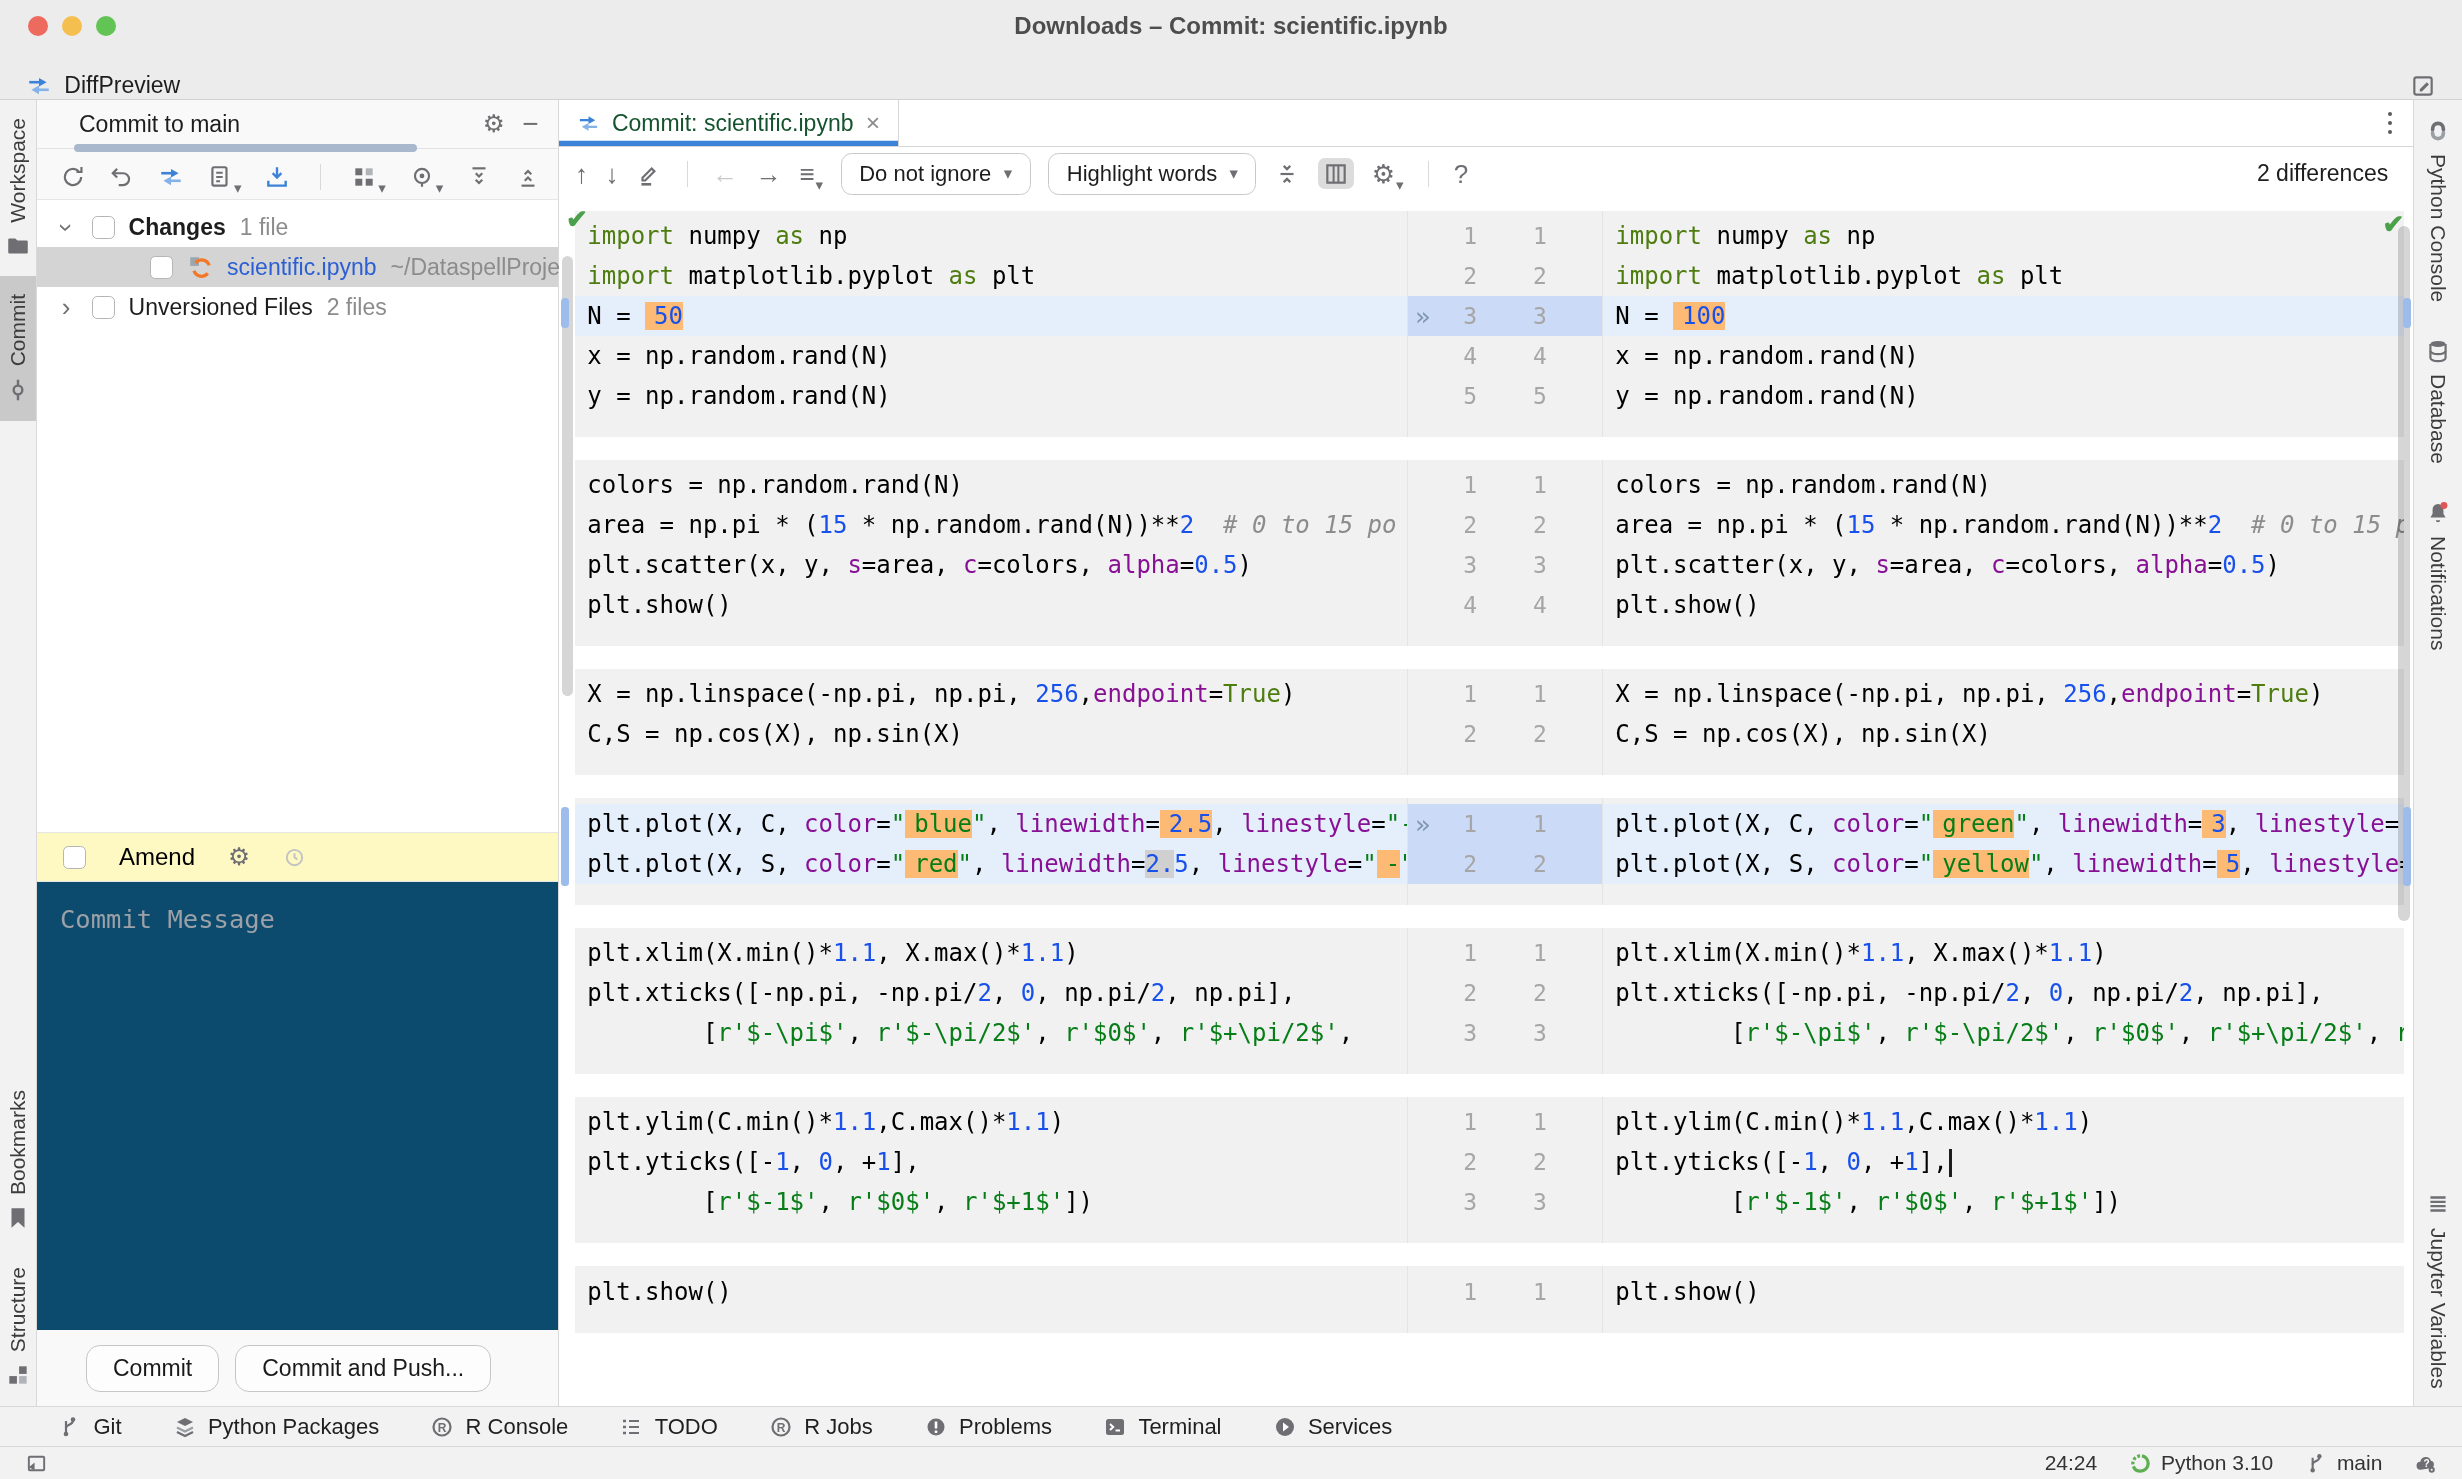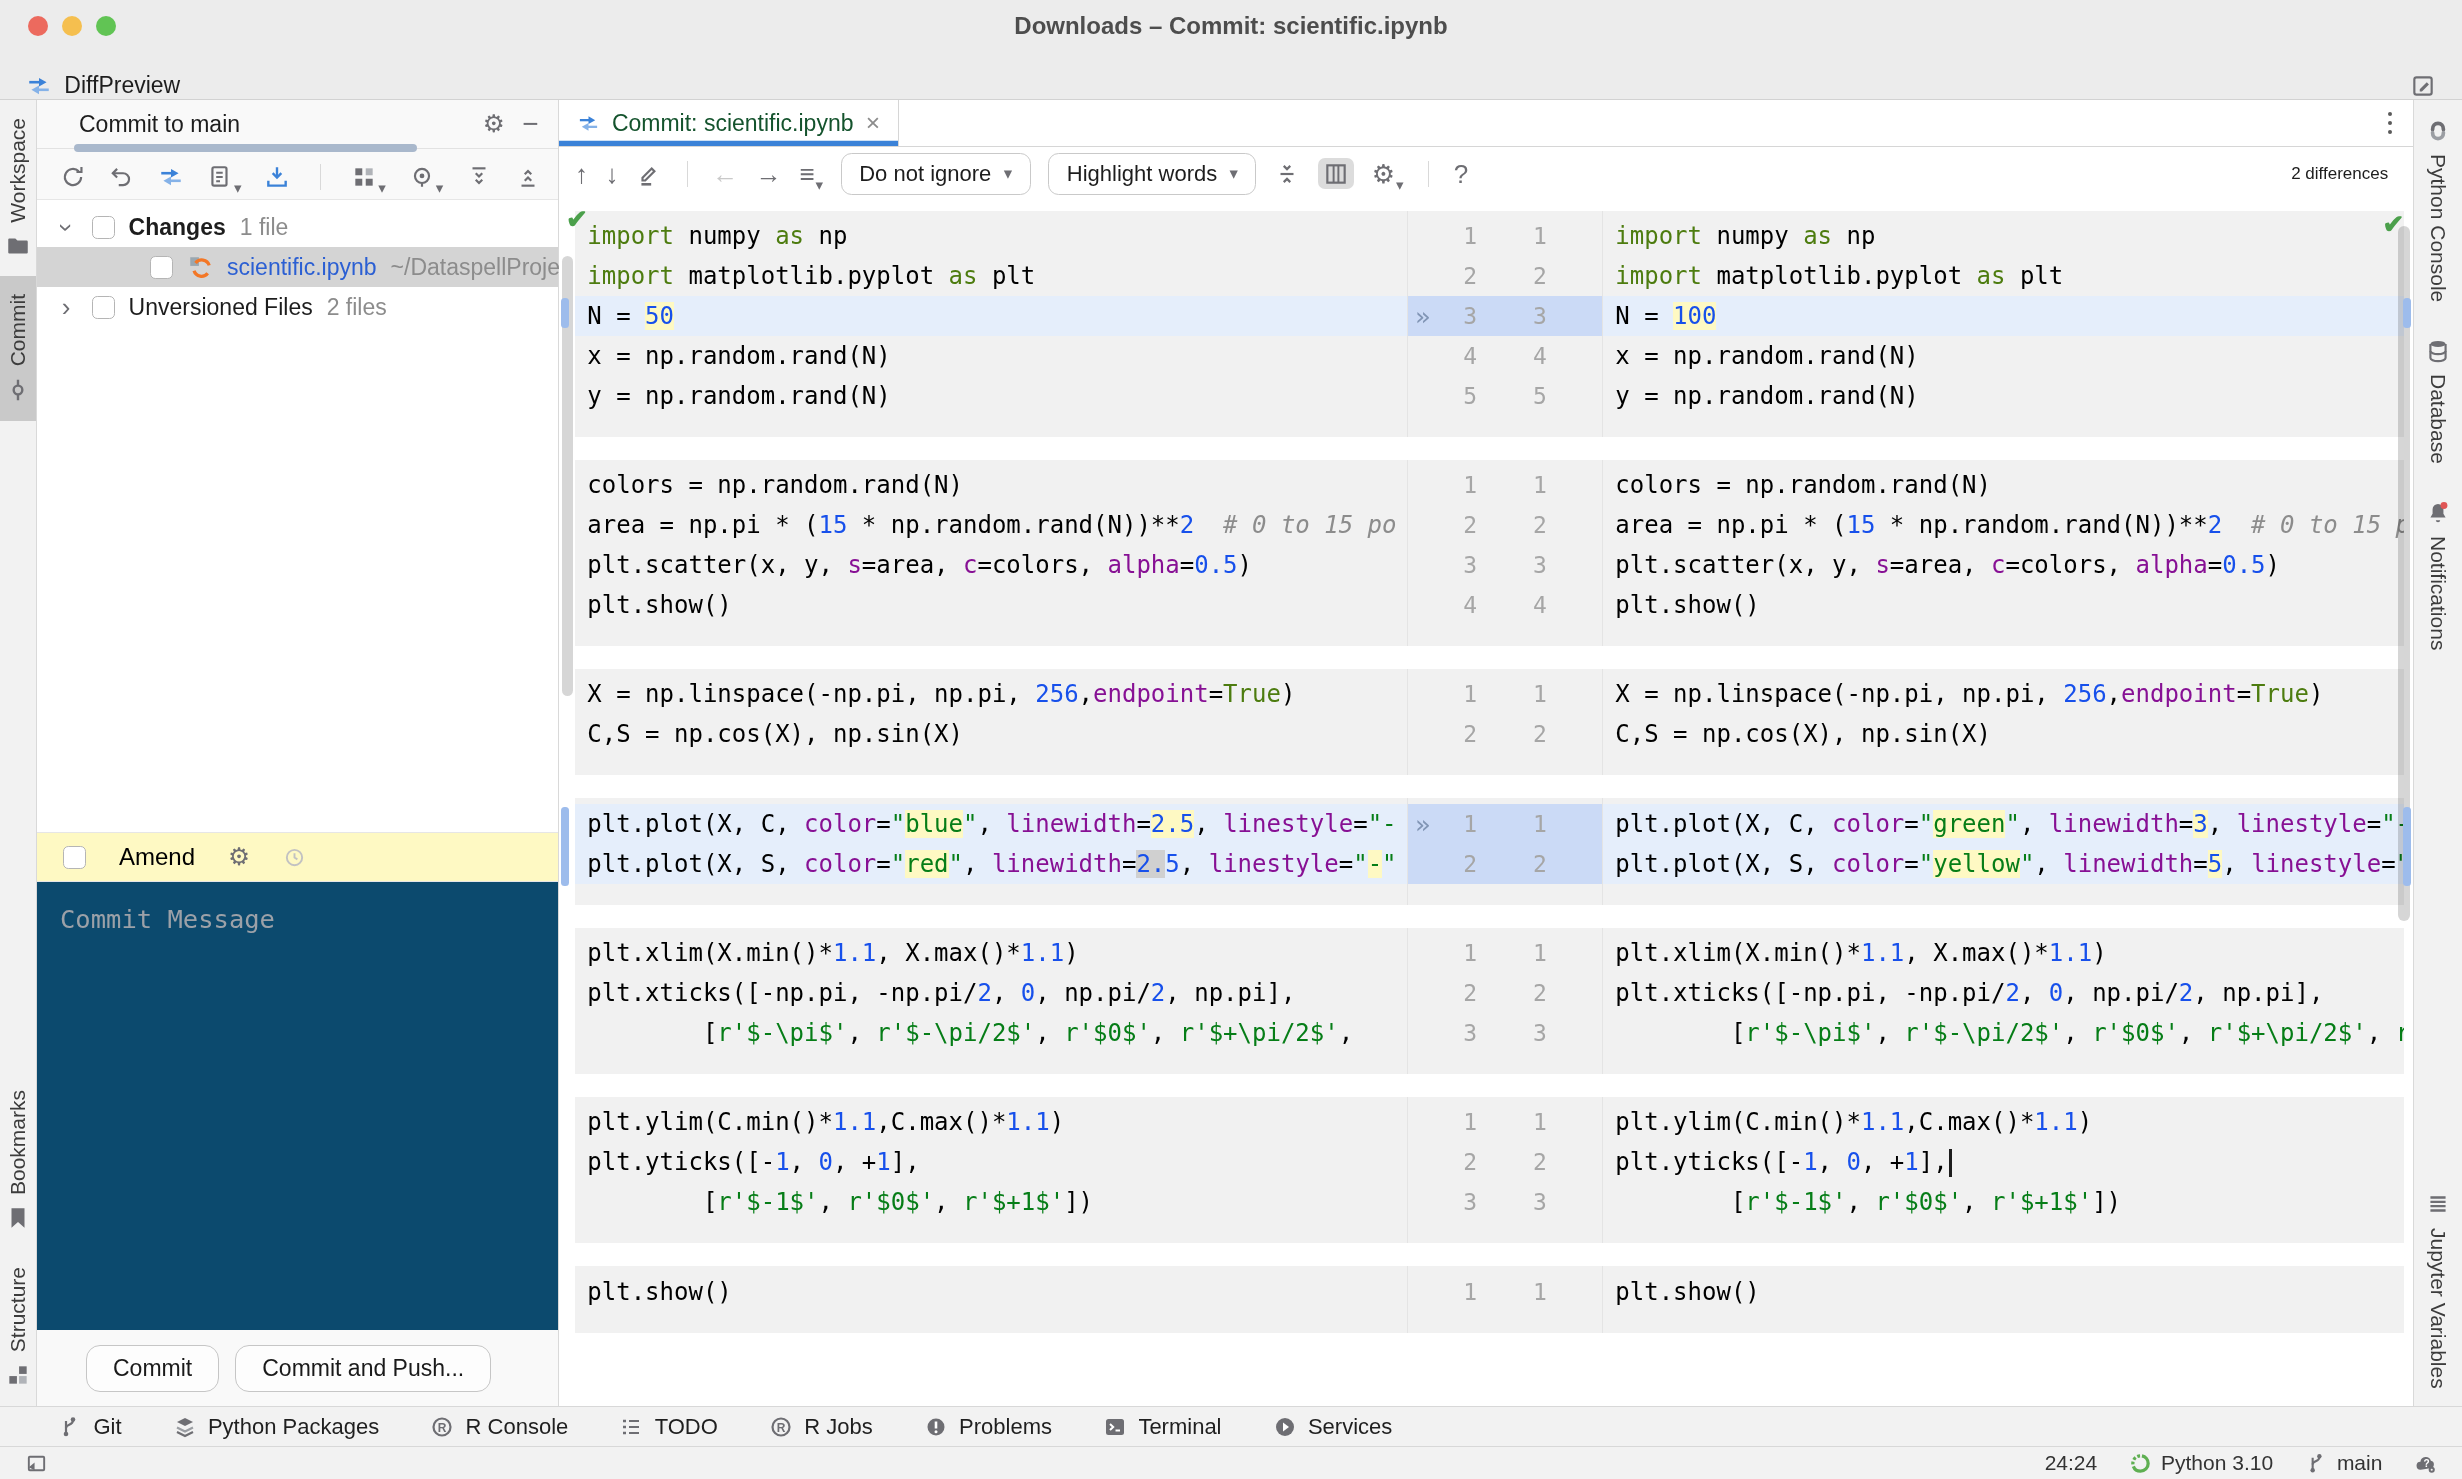--- a/index.html
+++ b/index.html
@@ -65,42 +65,42 @@
   .tabbar { height:47px; flex:none; display:flex; align-items:stretch; border-bottom:0.9px solid #D6D6D6; }
   .tab { display:flex; align-items:center; gap:12.3px; padding:0 17.6px; border-right:0.9px solid #D6D6D6; box-shadow:inset 0 -5.3px 0 #3B82D8; }
   .tab .tlabel { font-size:23px; color:#14532d; }
   .tab .close { font-size:24.6px; color:#8C8C8C; }
   .kebab { margin-left:auto; display:flex; flex-direction:column; gap:4.4px; justify-content:center; padding:0 21px; }
   .kebab i { width:4.4px; height:4.4px; border-radius:50%; background:#5A5A5A; }
   .dtoolbar { height:53px; flex:none; display:flex; align-items:center; gap:17.6px; padding:0 16px; }
   .iconrow { display:flex; align-items:center; gap:17.6px; }
   .dd { height:42px; display:flex; align-items:center; gap:12.3px; padding:0 17.6px; border:0.9px solid #C9C9C9; border-radius:10.6px; font-size:22px; color:#1D1D1D; background:#fff; }
   .dd .caret { font-size:16.7px; color:#6E6E73; }
-  .differences { margin-left:auto; font-size:17px; color:#1D1D1D; padding-right:8.8px; }
+  .differences { margin-left:auto; font-size:23px; color:#1D1D1D; padding-right:8.8px; }
   .hashrow { height:40px; flex:none; display:flex; align-items:center; gap:10.6px; padding-left:16px; position:relative; }
   .hash { font-size:23px; color:#1D1D1D; }
   .your-version { position:absolute; left:954px; font-size:23px; color:#1D1D1D; }
 
   .diffbody { flex:1; position:relative; overflow:hidden; background:#fff; padding-top:10.6px; }
   .cell { display:flex; margin:0 8.8px 23px 16px; }
   .col { padding-top:5.3px; padding-bottom:21px; }
   .col.cl { width:832px; flex:none; background:#F1F1F1; }
   .col.gl { width:98px; flex:none; background:#F1F1F1; border-left:0.9px solid #E4E4E4; }
   .col.gr { width:98px; flex:none; background:#F1F1F1; border-right:0.9px solid #E4E4E4; }
   .col.cr { flex:1; min-width:0; background:#F1F1F1; }
   .line { height:40px; line-height:40px; padding-left:12.3px; white-space:pre; overflow:hidden; font-family:"DejaVu Sans Mono","Liberation Mono",monospace; font-size:24px; color:#000; }
   .gnum { height:40px; line-height:40px; font-family:"DejaVu Sans Mono","Liberation Mono",monospace; font-size:23px; color:#A6A6A6; position:relative; }
   .gl .gnum { text-align:right; padding-right:28px; }
   .gr .gnum { text-align:left; padding-left:28px; }
   .line.chg { background:#E5EEFB; }
   .gnum.gchg { background:#CBDAF6; }
   .chevmark { position:absolute; left:7px; top:0; color:#8195B5; font-size:25.5px; }
   .tk.kw { color:#4d7c0f; } .tk.num { color:#1750EB; } .tk.str { color:#067D17; }
   .tk.par { color:#871094; } .tk.com { color:#8C8C8C; font-style:italic; }
-  .tk.hl { background:#fef9c3; } .tk.hlg { background:#D0D0D0; }
+  .tk.hl { background:#fdba74;padding-left:9px; } .tk.hlg { background:#D0D0D0; }
   .caret-bar { display:inline-block; width:2.6px; height:28px; background:#1D1D1D; vertical-align:middle; margin-left:1.8px; }
   .checkmark { position:absolute; font-size:26px; color:#4BA04B; font-weight:bold; }
   .checkmark.left { left:7px; top:3.5px; }
   .checkmark.right { right:8.8px; top:8.8px; }
   .vthumb { position:absolute; width:11.4px; border-radius:6.2px; background:rgba(0,0,0,0.16); }
   .vthumb.l { left:2.6px; top:56px; height:440px; }
   .vthumb.r { right:3.5px; top:26px; height:695px; }
   .bluemark { position:absolute; width:8px; height:30px; border-radius:3.5px; background:#9DBCEC; }
 
   

